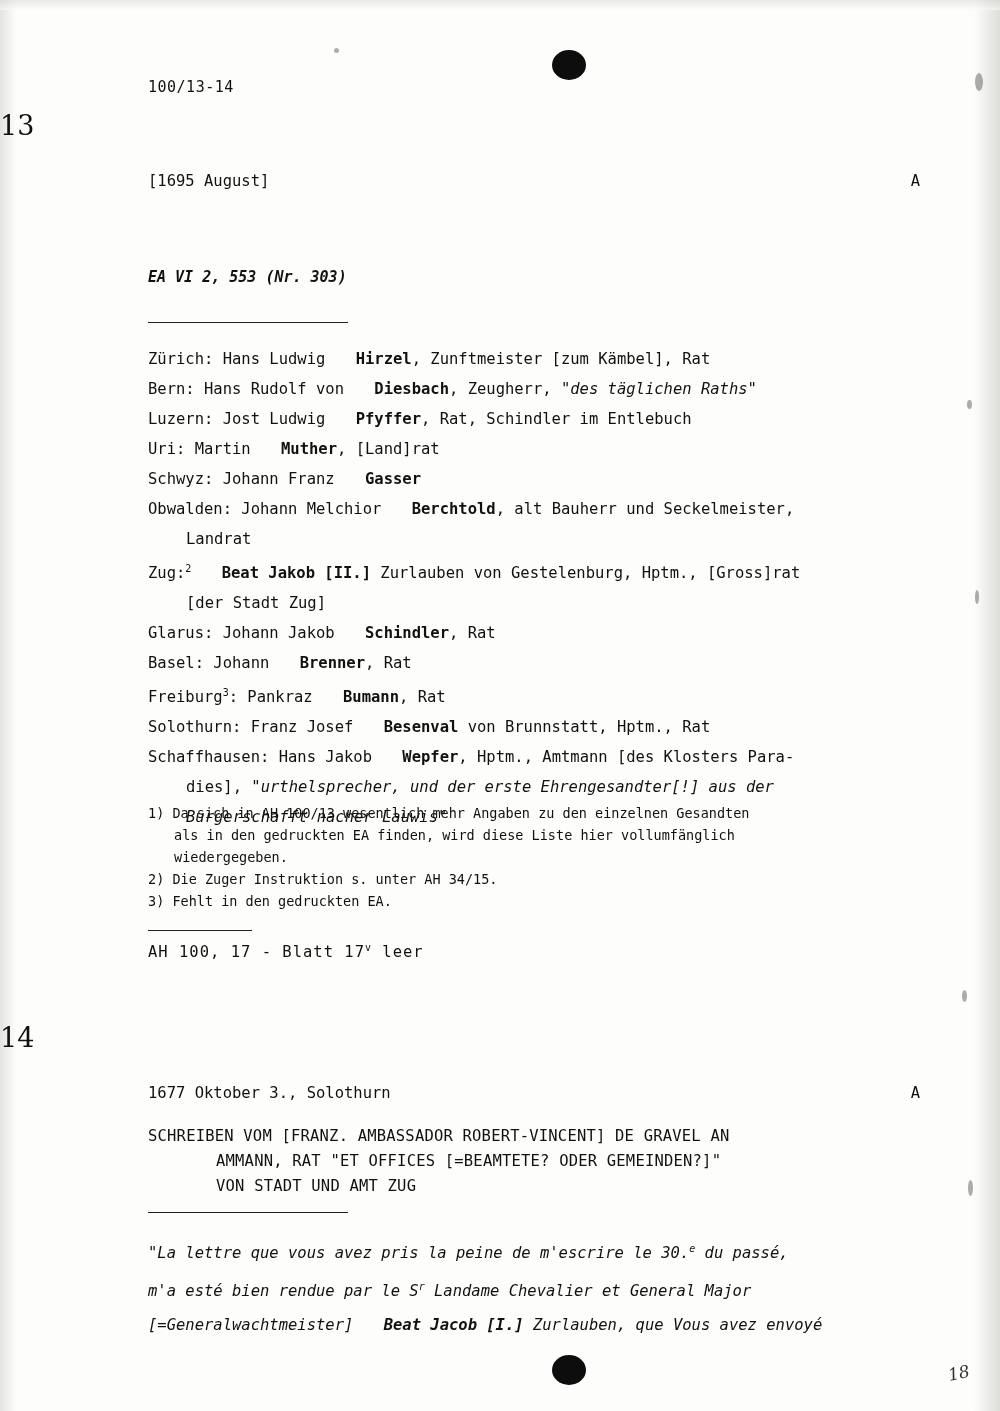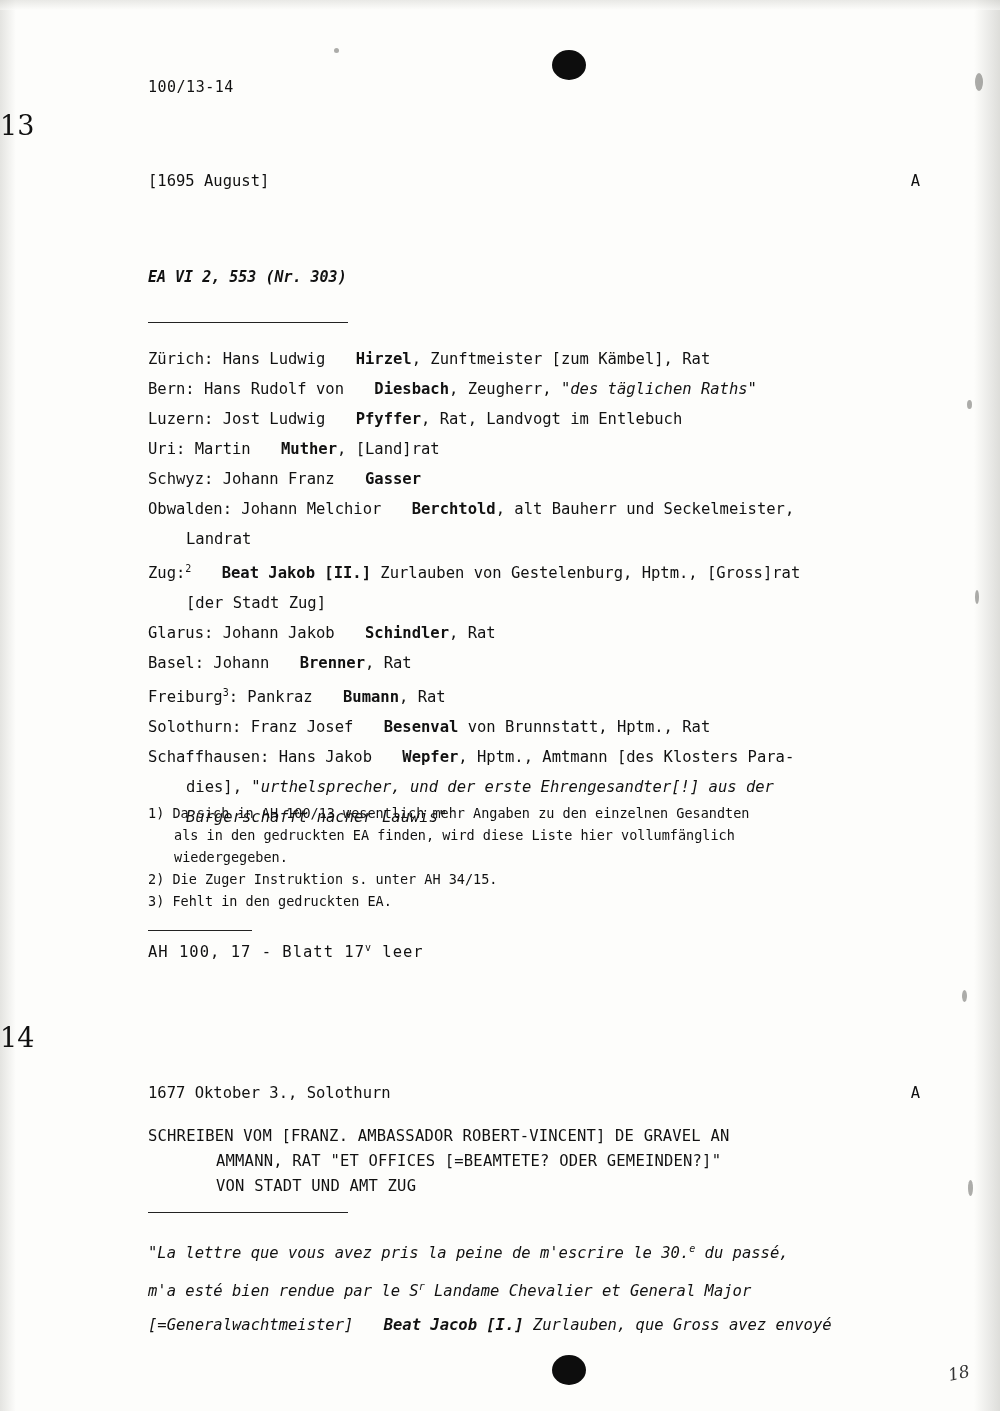--- a/index.html
+++ b/index.html
@@ -193,21 +193,21 @@
   <div class="rule" style="top:322px; width:200px;"></div>
 
   <div class="body" style="top:344px;">
     <div class="line">
       <span>Zürich: </span><span>Hans Ludwig </span><b>Hirzel</b><span>, Zunftmeister [zum Kämbel], Rat</span>
     </div>
     <div class="line">
       <span>Bern: </span><span>Hans Rudolf von </span><b>Diesbach</b><span>, Zeugherr, </span><i>"des täglichen Raths"</i>
     </div>
     <div class="line">
-      <span>Luzern: </span><span>Jost Ludwig </span><b>Pfyffer</b><span>, Rat, Landvogt im Entlebuch</span>
+      <span>Luzern: </span><span>Jost Ludwig </span><b>Pfyffer</b><span>, Rat, Schindler im Entlebuch</span>
     </div>
     <div class="line">
       <span>Uri: </span><span>Martin </span><b>Muther</b><span>, [Land]rat</span>
     </div>
     <div class="line">
       <span>Schwyz: </span><span>Johann Franz </span><b>Gasser</b><span></span>
     </div>
     <div class="line">
       <span>Obwalden: </span><span>Johann Melchior </span><b>Berchtold</b><span>, alt Bauherr und Seckelmeister,</span>
     </div>
@@ -269,18 +269,18 @@
   <div class="rule" style="top:1212px; width:200px;"></div>
 
   <div class="french" style="top:1232px;">
     <div class="line">
       <span>"La lettre que vous avez pris la peine de m'escrire le 30.</span><span class="sup">e</span><span> du passé,</span>
     </div>
     <div class="line">
       <span>m'a esté bien rendue par le S</span><span class="sup">r</span><span> Landame Chevalier et General Major</span>
     </div>
     <div class="line">
-      <span>[=Generalwachtmeister] </span><b>Beat Jacob [I.]</b><span> Zurlauben, que Gross avez envoyé</span>
+      <span>[=Generalwachtmeister] </span><b>Beat Jacob [I.]</b><span> Zurlauben, que Vous avez envoyé</span>
     </div>
   </div>
 
   <div class="pencil">18</div>
 </div>
 
 </body></html>

